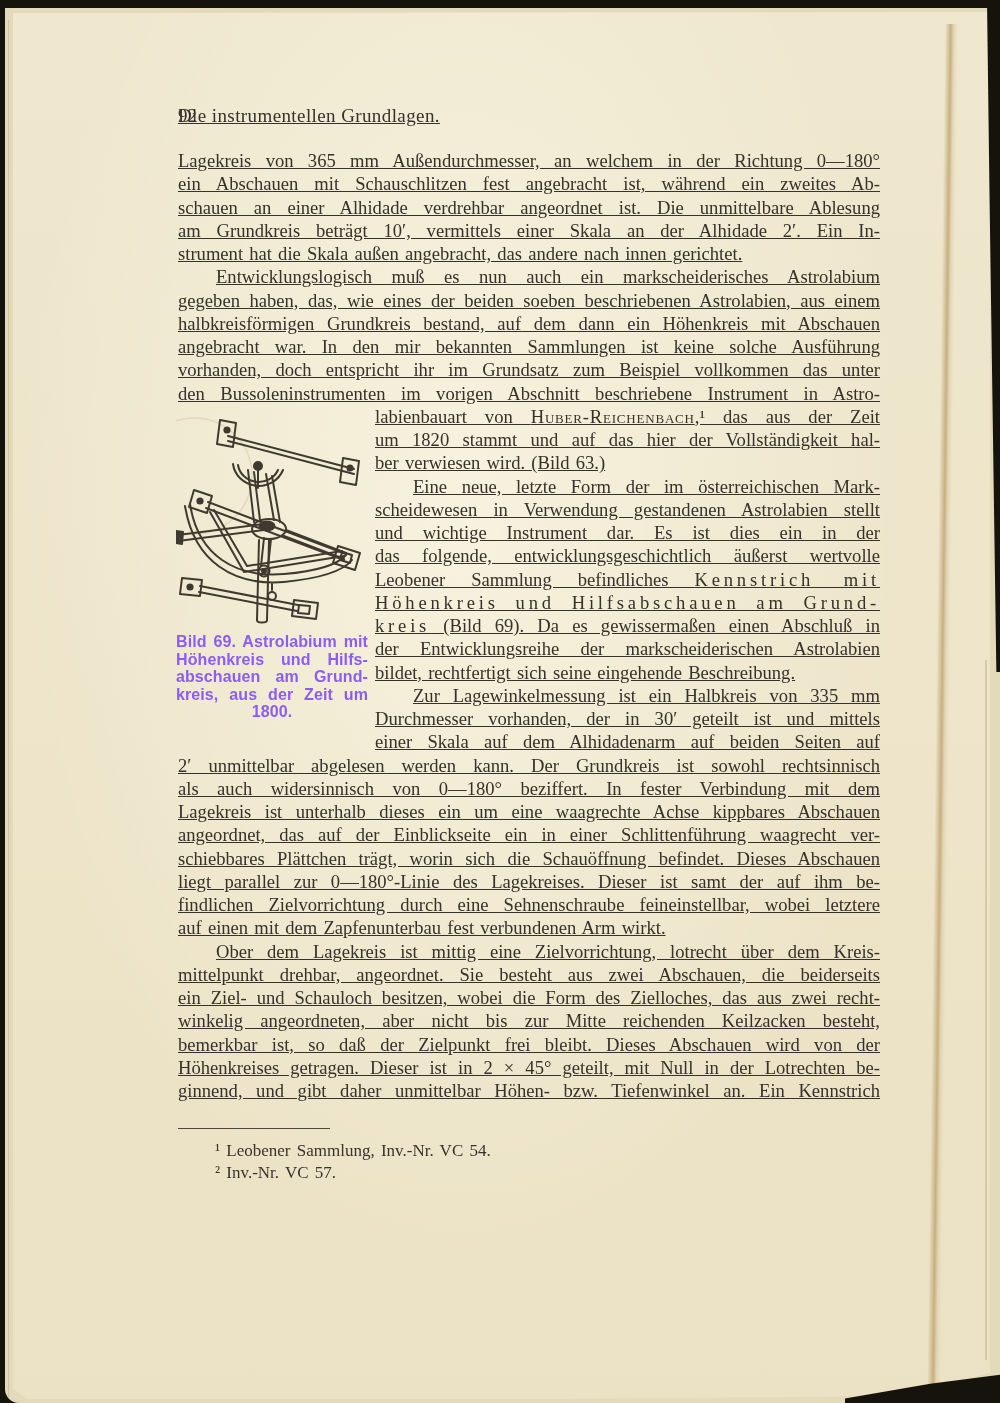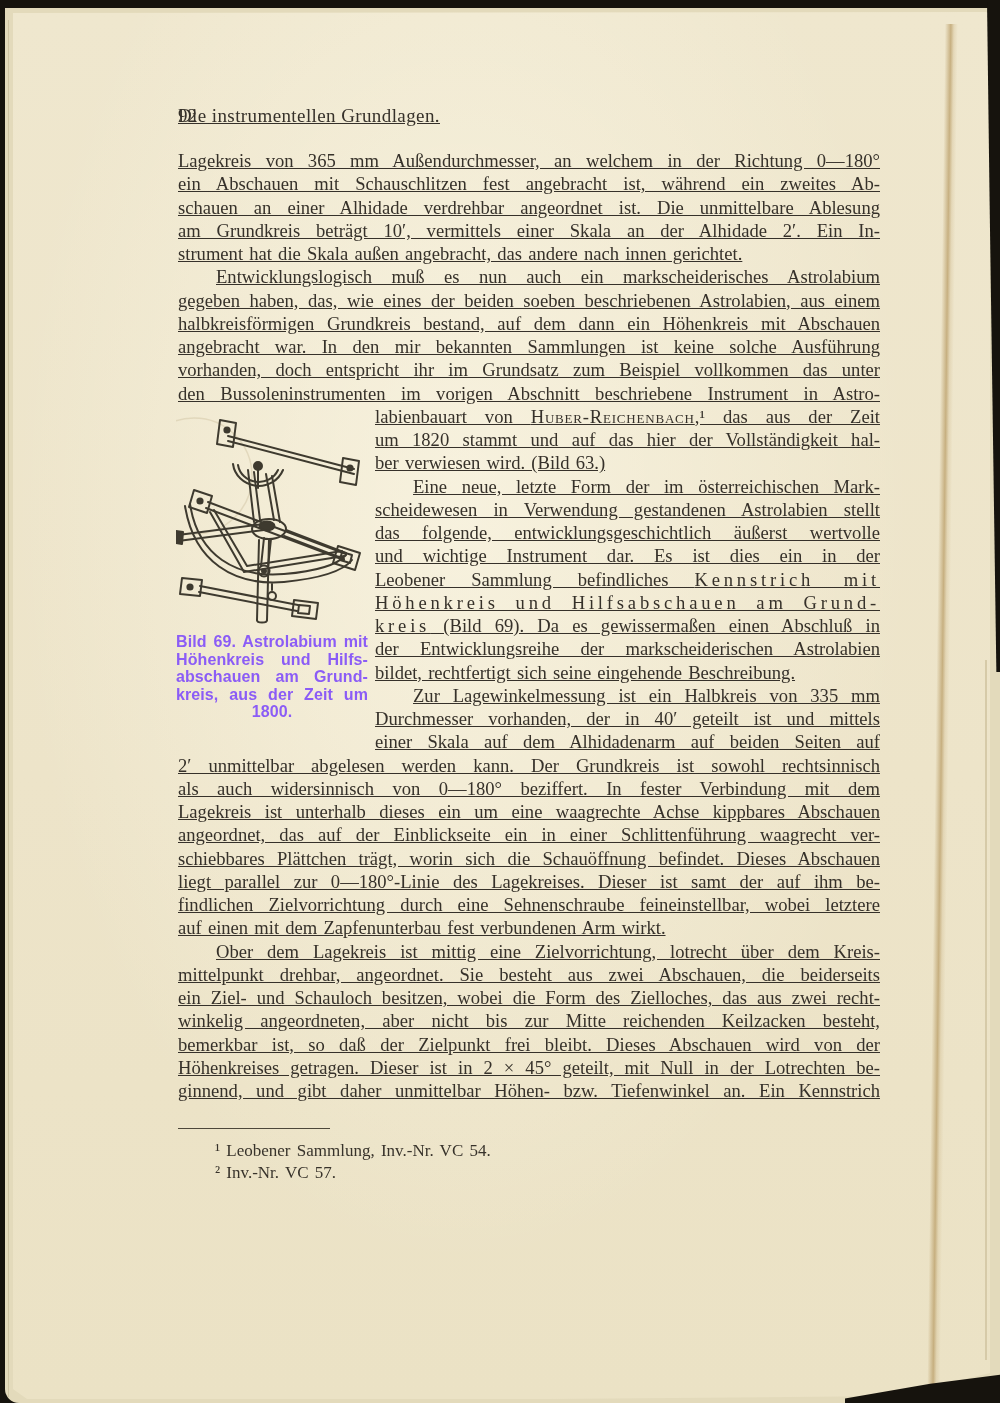--- a/index.html
+++ b/index.html
@@ -178,30 +178,30 @@
     <div class="ln">halbkreisförmigen Grundkreis bestand, auf dem dann ein Höhenkreis mit Abschauen</div>
     <div class="ln">angebracht war. In den mir bekannten Sammlungen ist keine solche Ausführung</div>
     <div class="ln">vorhanden, doch entspricht ihr im Grundsatz zum Beispiel vollkommen das unter</div>
     <div class="ln">den Bussoleninstrumenten im vorigen Abschnitt beschriebene Instrument in Astro-</div>
     <div class="ln nw"><span>labienbauart von </span><span class="sc">Huber-Reichenbach</span><span>,¹ das aus der Zeit</span></div>
     <div class="ln nw">um 1820 stammt und auf das hier der Vollständigkeit hal-</div>
     <div class="ln nw last">ber verwiesen wird. (Bild 63.)</div>
 
     <div class="ln nw ind">Eine neue, letzte Form der im österreichischen Mark-</div>
     <div class="ln nw">scheidewesen in Verwendung gestandenen Astrolabien stellt</div>
+    <div class="ln nw">und wichtige Instrument dar. Es ist dies ein in der</div>
     <div class="ln nw">das folgende, entwicklungsgeschichtlich äußerst wertvolle</div>
-    <div class="ln nw">und wichtige Instrument dar. Es ist dies ein in der</div>
     <div class="ln nw"><span>Leobener Sammlung befindliches </span><span class="g">Kennstrich mit</span></div>
     <div class="ln nw"><span class="g">Höhenkreis und Hilfsabschauen am Grund-</span></div>
     <div class="ln nw"><span class="g">kreis</span><span> (Bild 69). Da es gewissermaßen einen Abschluß in</span></div>
     <div class="ln nw">der Entwicklungsreihe der markscheiderischen Astrolabien</div>
     <div class="ln nw last">bildet, rechtfertigt sich seine eingehende Beschreibung.</div>
 
     <div class="ln nw ind">Zur Lagewinkelmessung ist ein Halbkreis von 335 mm</div>
-    <div class="ln nw">Durchmesser vorhanden, der in 40′ geteilt ist und mittels</div>
+    <div class="ln nw">Durchmesser vorhanden, der in 30′ geteilt ist und mittels</div>
     <div class="ln nw">einer Skala auf dem Alhidadenarm auf beiden Seiten auf</div>
     <div class="ln">2′ unmittelbar abgelesen werden kann. Der Grundkreis ist sowohl rechtsinnisch</div>
     <div class="ln">als auch widersinnisch von 0—180° beziffert. In fester Verbindung mit dem</div>
     <div class="ln">Lagekreis ist unterhalb dieses ein um eine waagrechte Achse kippbares Abschauen</div>
     <div class="ln">angeordnet, das auf der Einblickseite ein in einer Schlittenführung waagrecht ver-</div>
     <div class="ln">schiebbares Plättchen trägt, worin sich die Schauöffnung befindet. Dieses Abschauen</div>
     <div class="ln">liegt parallel zur 0—180°-Linie des Lagekreises. Dieser ist samt der auf ihm be-</div>
     <div class="ln">findlichen Zielvorrichtung durch eine Sehnenschraube feineinstellbar, wobei letztere</div>
     <div class="ln last">auf einen mit dem Zapfenunterbau fest verbundenen Arm wirkt.</div>
 

